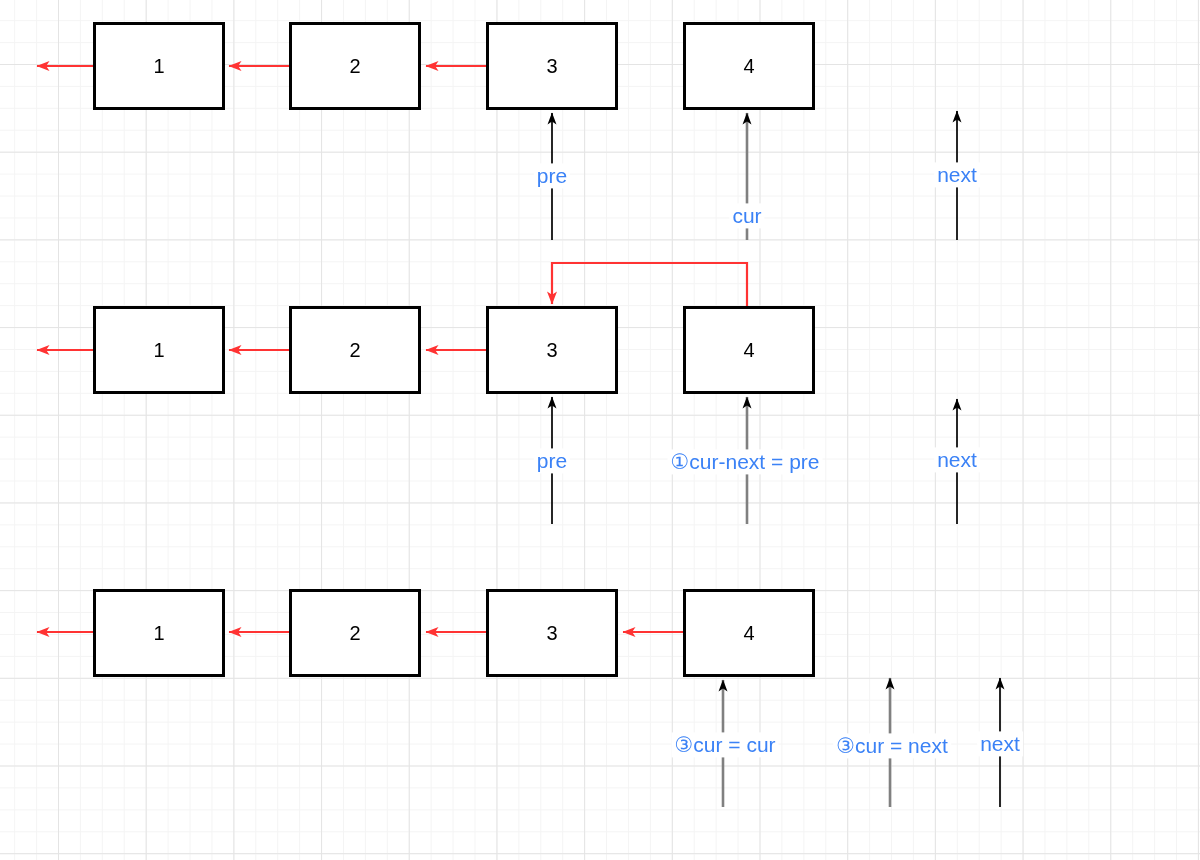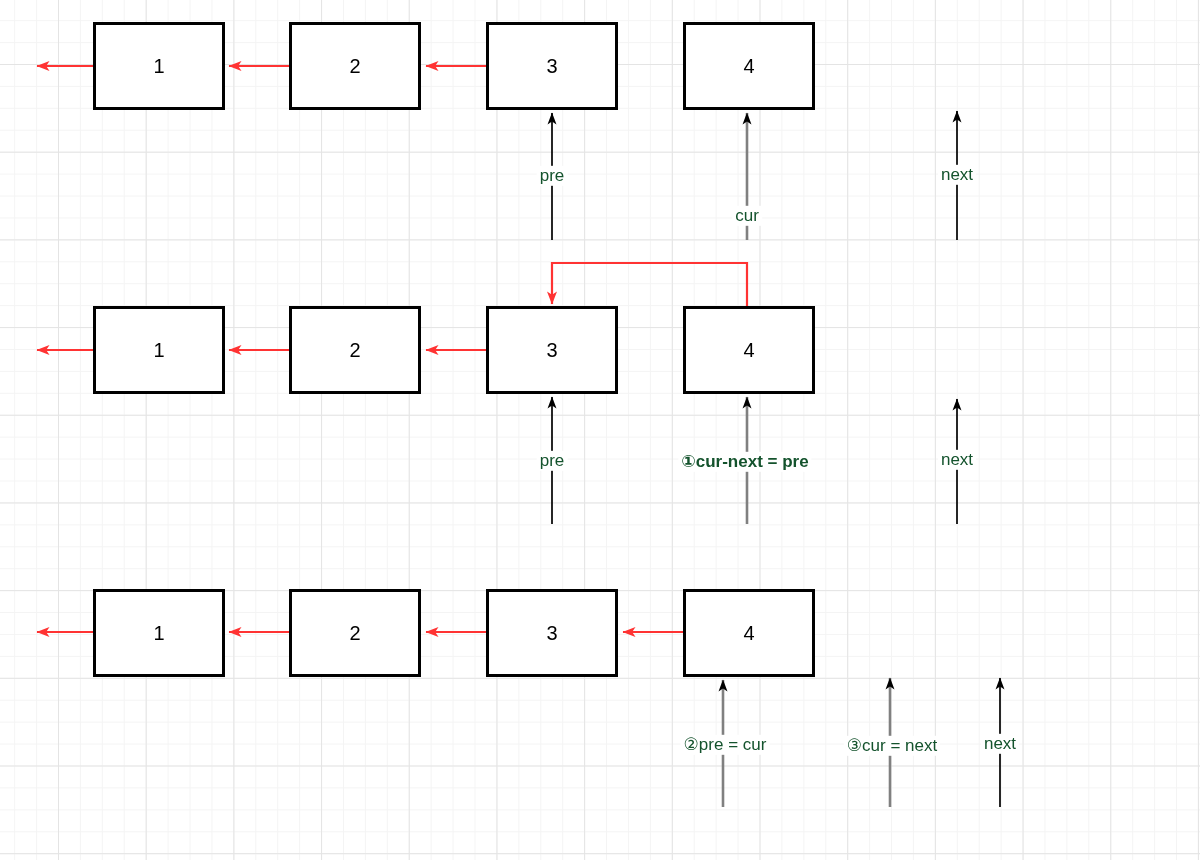--- a/index.html
+++ b/index.html
@@ -31,21 +31,21 @@
     border:3px solid #000;
     background:#ffffff;
     display:flex;align-items:center;justify-content:center;
     font-size:20px;color:#000;
   }
   .ptr-label{
     position:absolute;
     transform:translate(-50%,-50%);
     background:#ffffff;
     padding:0 3px;
-    font-size:17px;color:#14532d;
+    font-size:21px;color:#3b82f6;
     white-space:nowrap;
     line-height:1.2;
   }
 </style>
 </head>
 <body>
 
 <div class="canvas">
 
   <svg class="arrow-layer" width="1200" height="860" viewBox="0 0 1200 860">
@@ -99,20 +99,20 @@
   <div class="node" style="left:93px;top:589px;">1</div>
   <div class="node" style="left:289px;top:589px;">2</div>
   <div class="node" style="left:486px;top:589px;">3</div>
   <div class="node" style="left:683px;top:589px;">4</div>
 
   <div class="ptr-label" style="left:552px;top:176px;">pre</div>
   <div class="ptr-label" style="left:747px;top:178px;margin-top:38px;">cur</div>
   <div class="ptr-label" style="left:957px;top:175px;">next</div>
 
   <div class="ptr-label" style="left:552px;top:461px;">pre</div>
-  <div class="ptr-label" style="left:745px;top:462px;font-weight:bold;">①cur-next = pre</div>
+  <div class="ptr-label" style="left:745px;top:462px;">①cur-next = pre</div>
   <div class="ptr-label" style="left:957px;top:460px;">next</div>
 
-  <div class="ptr-label" style="left:725px;top:745px;">②pre = cur</div>
+  <div class="ptr-label" style="left:725px;top:745px;">③cur = cur</div>
   <div class="ptr-label" style="left:892px;top:746px;">③cur = next</div>
   <div class="ptr-label" style="left:1000px;top:744px;">next</div>
 
 </div>
 
 </body></html>

